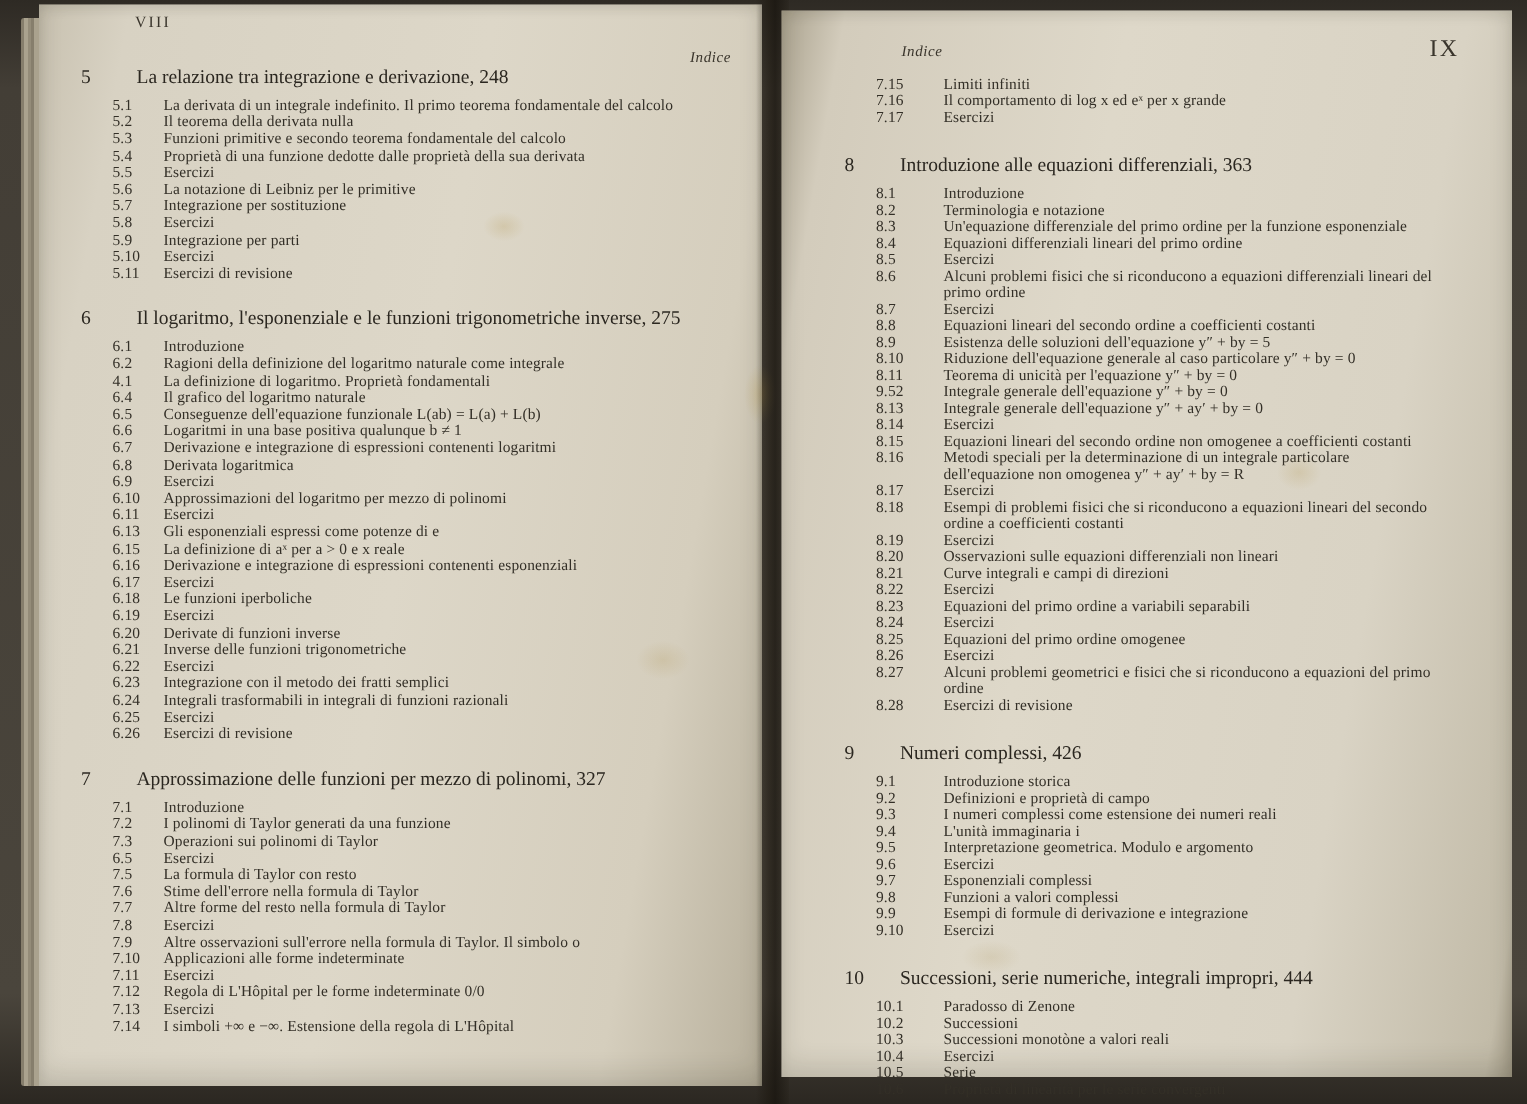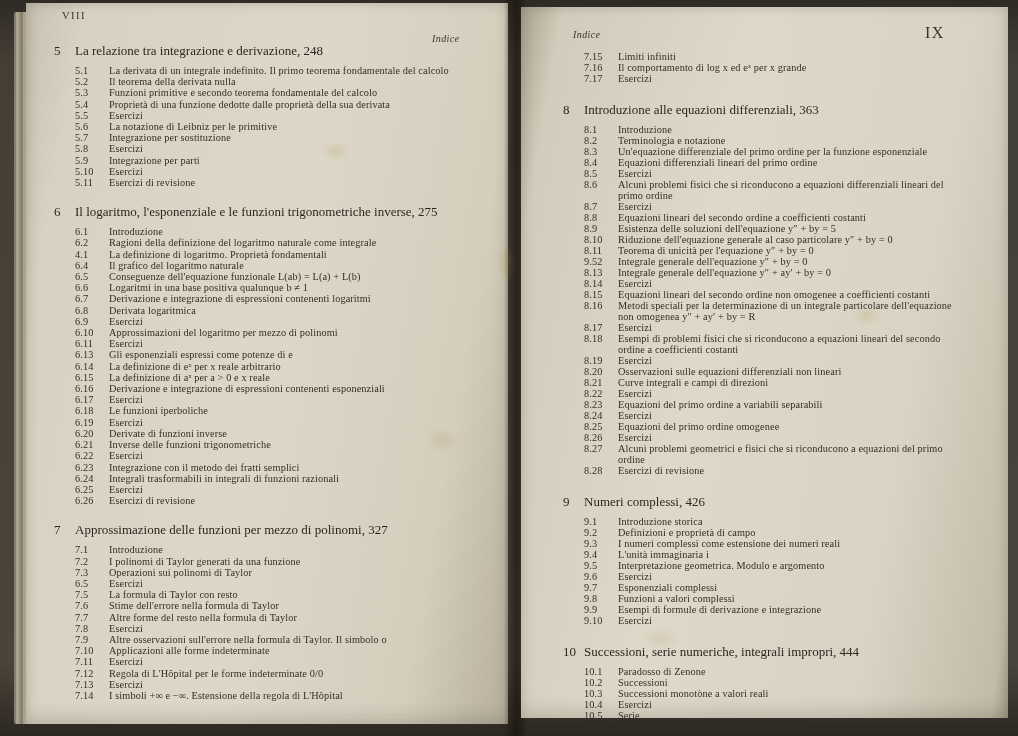--- a/index.html
+++ b/index.html
@@ -28,41 +28,41 @@
   }
   .right-page{
     left:521px;top:7px;width:487px;height:711px;
     background:linear-gradient(100deg,#aba38f 0%,#d3ccbc 7%,#ded8c9 38%,#d9d3c4 75%,#c2bba8 97%,#a49c88 100%);
     box-shadow:inset 0 -8px 16px rgba(30,25,15,0.14), inset 0 4px 8px rgba(30,25,15,0.08);
   }
   .gutter{
     position:absolute;left:504px;top:0;width:22px;height:736px;
     background:linear-gradient(to right,rgba(25,20,12,0) 0%,rgba(25,20,12,0.50) 40%,rgba(20,16,10,0.62) 58%,rgba(35,30,20,0.18) 100%);
   }
-  .running{position:absolute;color:#3a352c;}
+  .running{position:absolute;color:#3a352c;margin-left:28px;}
   .lp-num{left:36px;top:7px;font-size:10.5px;letter-spacing:1.5px;}
   .lp-head{left:406px;top:30px;font-size:10px;font-style:italic;letter-spacing:0.4px;}
   .rp-head{left:52px;top:22px;font-size:10px;font-style:italic;letter-spacing:0.4px;}
   .rp-num{left:404px;top:17px;font-size:16px;letter-spacing:1.5px;}
 
   .content{position:absolute;}
   .left-page .content{left:28px;top:40px;width:432px;}
   .right-page .content{left:42px;top:44px;width:398px;}
 
   .chapter-block{margin-top:16px;}
   .right-page .chapter-block{margin-top:18px;}
   .content > .chapter-block:first-child, .content > .entries:first-child{margin-top:0;}
 
   .chapter-heading{display:flex;font-size:13px;line-height:15px;margin-bottom:7px;color:#2b2720;}
   .ch-num{flex:0 0 21px;}
-  .ch-title{flex:1;}
+  .ch-title{flex:1;margin-left:16px;}
 
   .entries{padding-left:21px;}
   .entry{display:flex;font-size:10.3px;line-height:11.2px;letter-spacing:0.1px;color:#332f27;}
-  .right-page .entry{line-height:11.0px;}
+  .right-page .entry{line-height:11.0px;gap:11px;}
   .enum{flex:0 0 34px;}
   .etext{flex:1;padding-right:2px;}
 
   .stain{position:absolute;border-radius:50%;pointer-events:none;}
   .stain.s1{left:296px;top:138px;width:28px;height:20px;background:radial-gradient(ellipse,rgba(178,148,74,0.22),rgba(178,148,74,0) 70%);}
   .stain.s2{left:398px;top:424px;width:36px;height:26px;background:radial-gradient(ellipse,rgba(170,140,66,0.18),rgba(170,140,66,0) 70%);}
   .stain.s3{left:470px;top:240px;width:22px;height:40px;background:radial-gradient(ellipse,rgba(182,150,70,0.26),rgba(182,150,70,0) 70%);}
   .stain.s4{left:330px;top:296px;width:30px;height:24px;background:radial-gradient(ellipse,rgba(176,146,72,0.20),rgba(176,146,72,0) 70%);}
   .stain.s5{left:120px;top:620px;width:40px;height:22px;background:radial-gradient(ellipse,rgba(160,134,66,0.14),rgba(160,134,66,0) 70%);}
 </style>
@@ -176,24 +176,20 @@
             </div>
             <div class="entry">
               <span class="enum">6.11</span>
               <span class="etext">Esercizi</span>
             </div>
             <div class="entry">
               <span class="enum">6.13</span>
               <span class="etext">Gli esponenziali espressi come potenze di e</span>
             </div>
             <div class="entry">
-              <span class="enum">6.14</span>
-              <span class="etext">La definizione di eˣ per x reale arbitrario</span>
-            </div>
-            <div class="entry">
               <span class="enum">6.15</span>
               <span class="etext">La definizione di aˣ per a &gt; 0 e x reale</span>
             </div>
             <div class="entry">
               <span class="enum">6.16</span>
               <span class="etext">Derivazione e integrazione di espressioni contenenti esponenziali</span>
             </div>
             <div class="entry">
               <span class="enum">6.17</span>
               <span class="etext">Esercizi</span>

